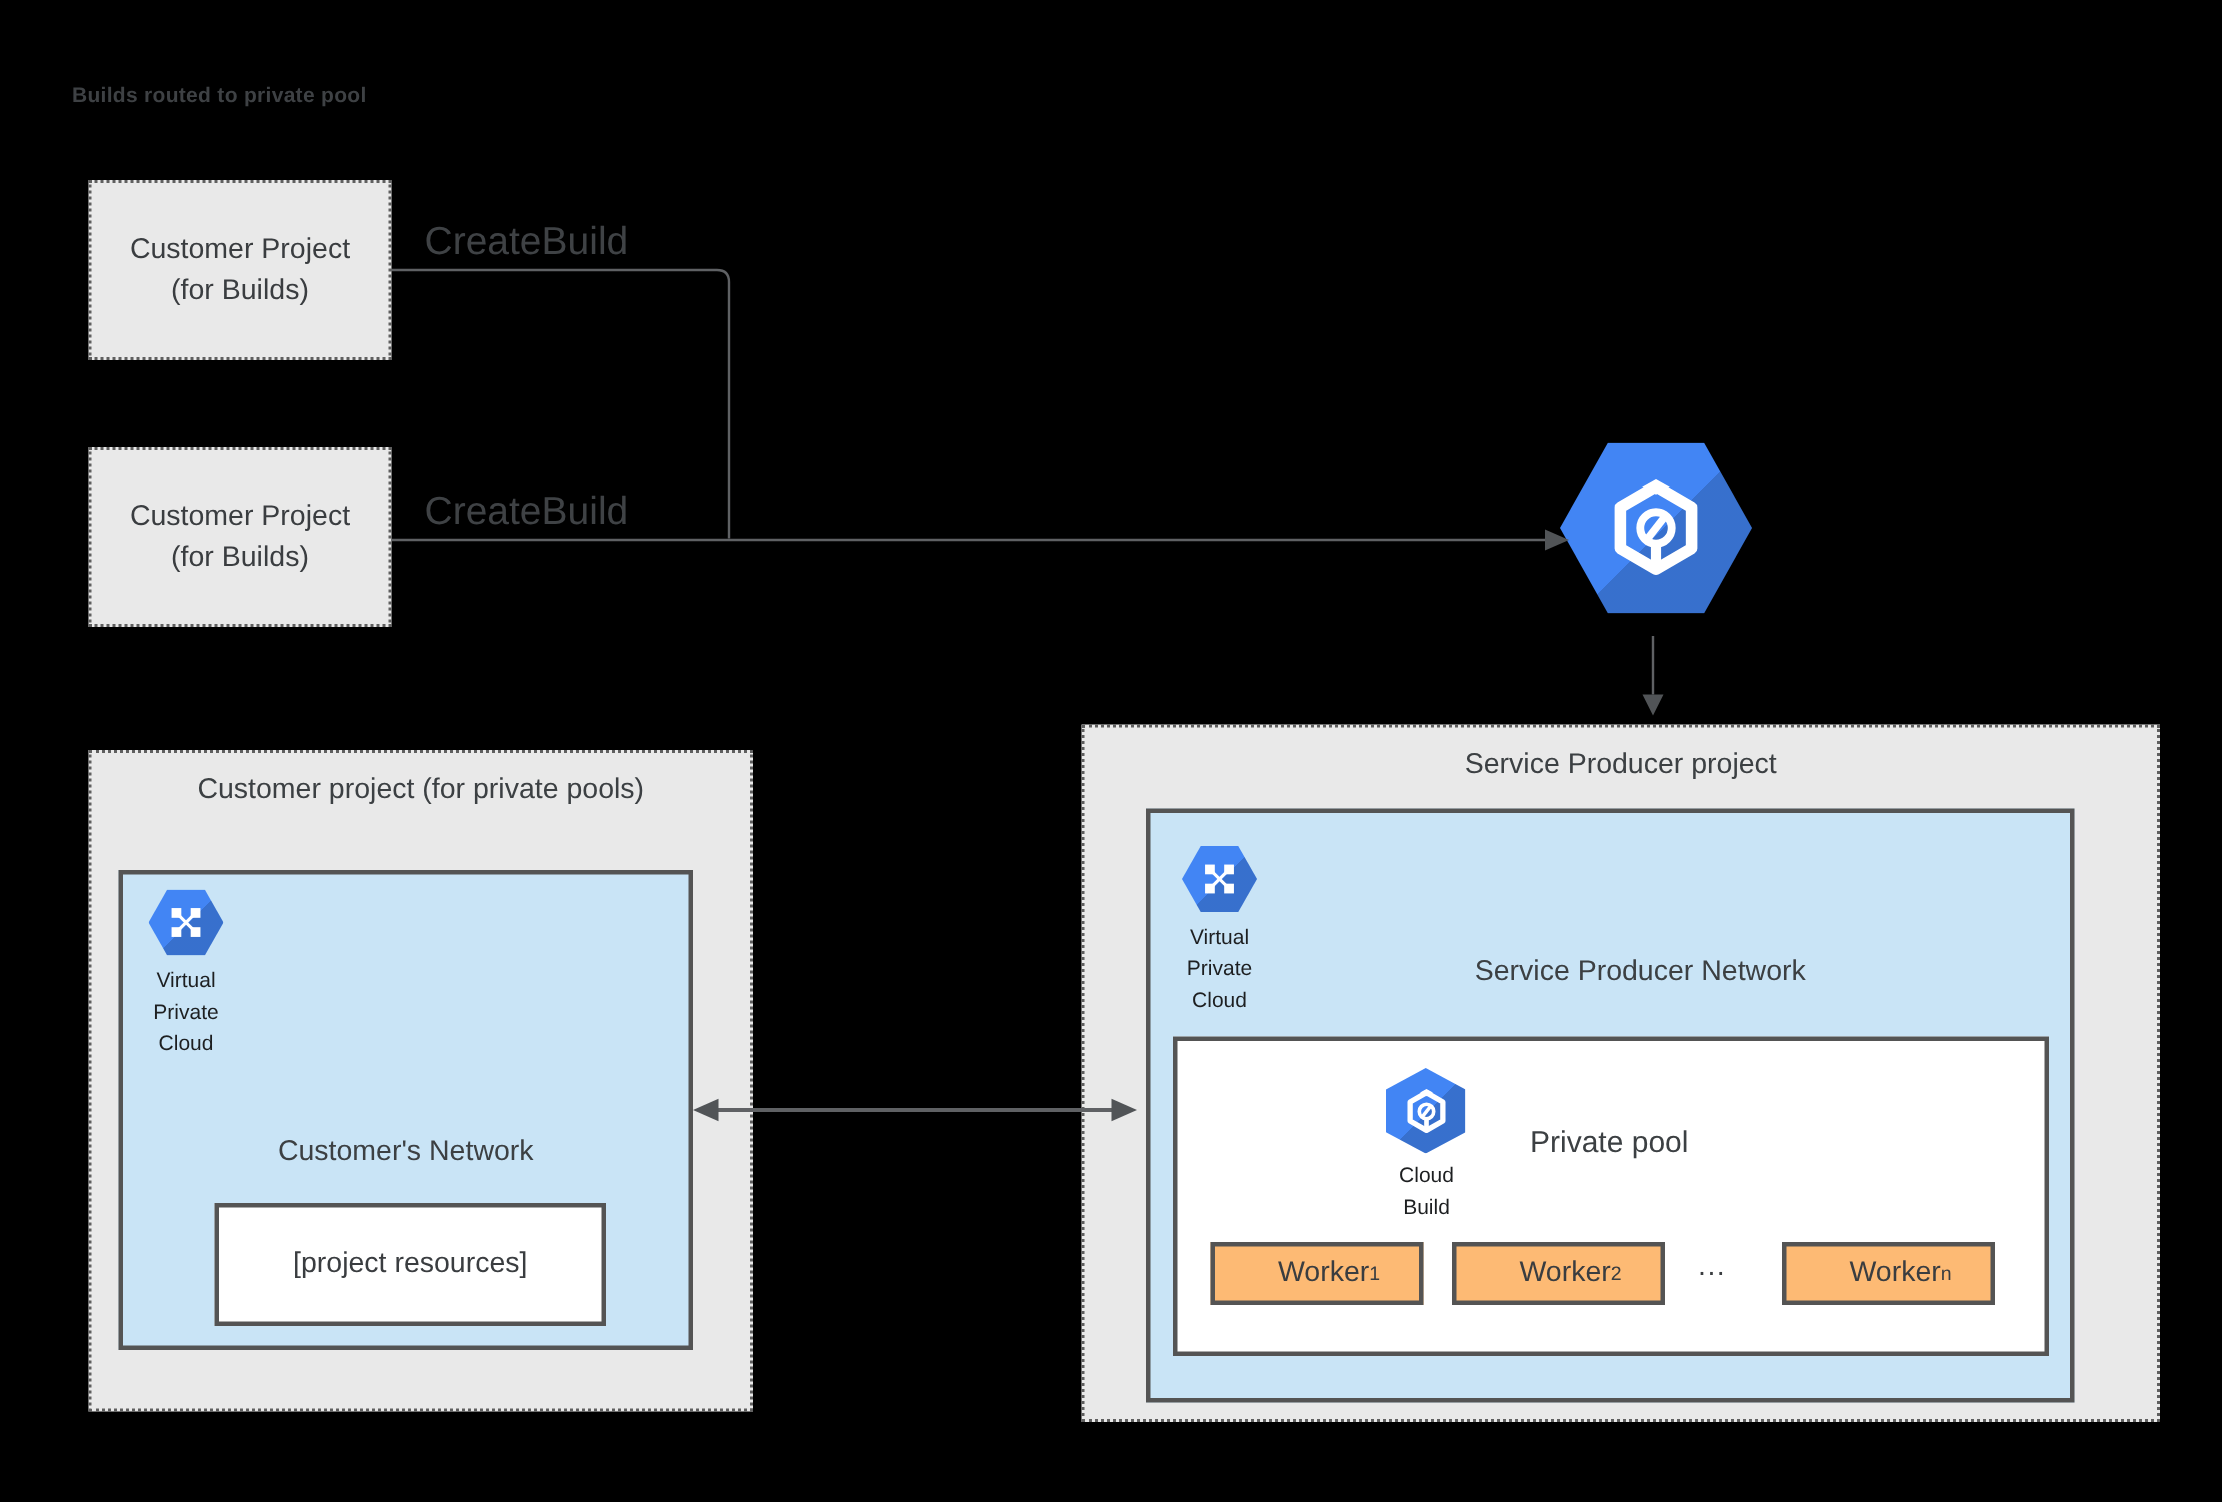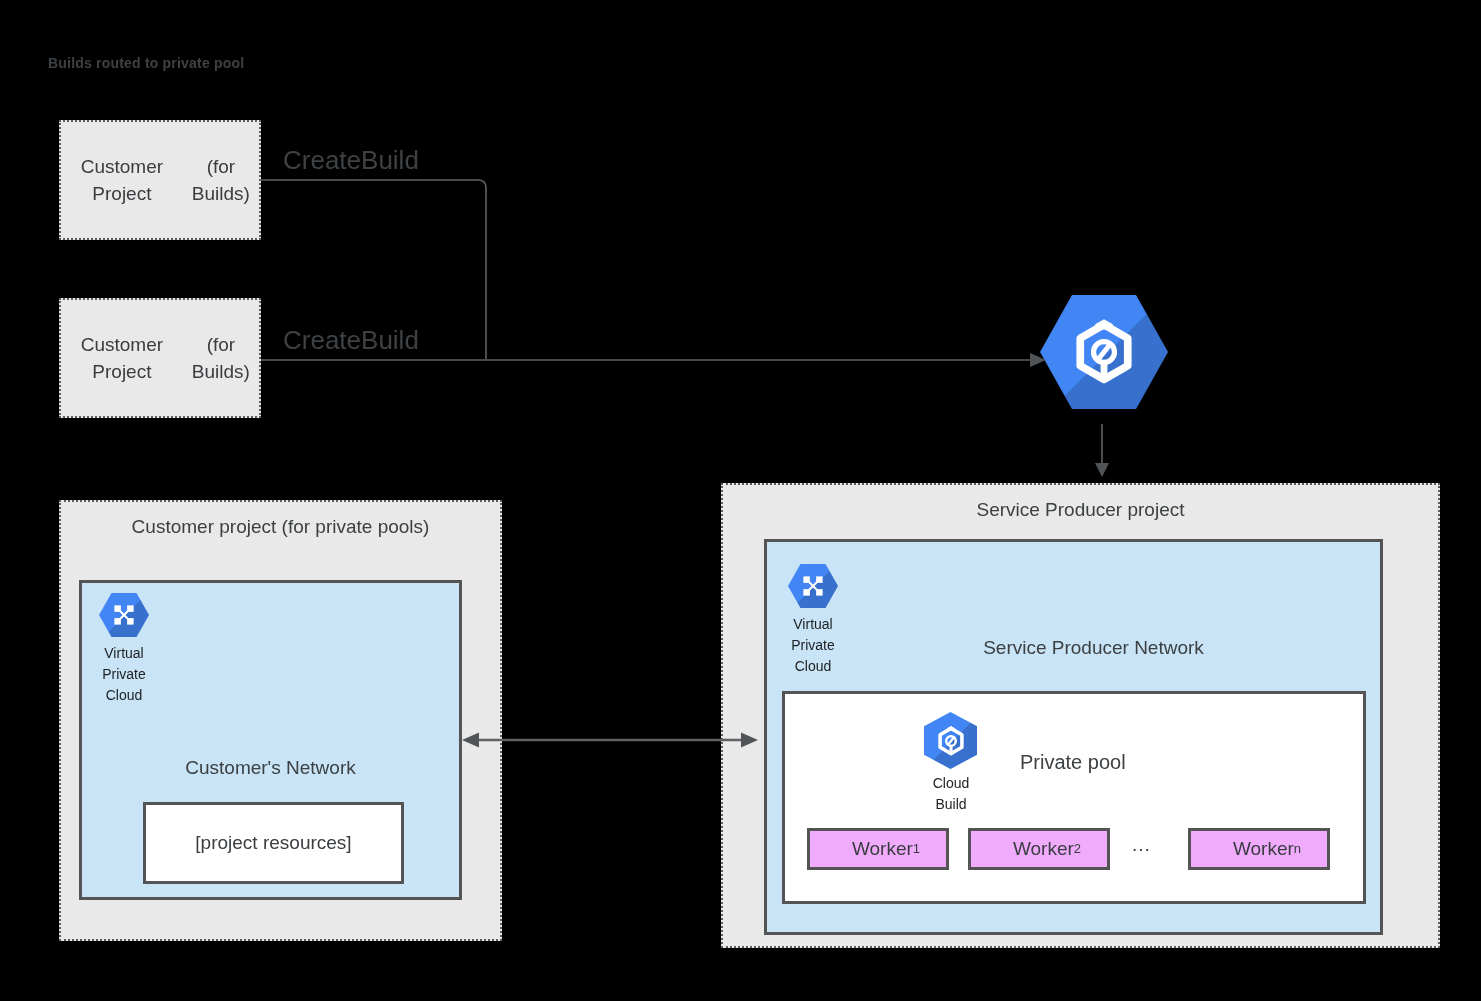--- a/index.html
+++ b/index.html
@@ -5,21 +5,21 @@
   html,body{margin:0;padding:0;background:#000;}
   body{width:1481px;height:1001px;position:relative;overflow:hidden;
        font-family:"Liberation Sans", sans-serif;color:#3c4043;}
   .abs{position:absolute;}
 
   
   .diagram-title{left:48px;top:55px;font-size:14px;font-weight:bold;color:#3e4144;letter-spacing:.2px;}
 
   
   .gray-panel{background:#e9e9e9;border:2px dotted #5f5f5f;box-sizing:border-box;}
-  .build-box{left:59px;width:202px;height:120px;display:flex;
+  .build-box{left:59px;width:202px;height:120px;display:flex;flex-direction:column;
              align-items:center;justify-content:center;font-size:19px;line-height:27px;color:#3a3d40;text-align:center;}
   .build-box-1{top:120px;}
   .build-box-2{top:298px;}
 
   .edge-label{font-size:26px;color:#3f4245;}
 
   .panel-title{position:absolute;left:0;right:0;top:14px;text-align:center;font-size:19px;color:#3c4043;}
 
   
   .network{background:#c9e4f6;border:3px solid #545454;box-sizing:border-box;}
@@ -31,21 +31,21 @@
   .hex{position:relative;background:#4285f4;}
   .hex::after{content:"";position:absolute;inset:0;
               background:linear-gradient(135deg,transparent 52%,rgba(0,0,0,.16) 52%);}
   .hex-side{clip-path:polygon(25% 0,75% 0,100% 50%,75% 100%,25% 100%,0 50%);}
   .hex-top{clip-path:polygon(50% 0,100% 25%,100% 75%,50% 100%,0 75%,0 25%);}
   .hex svg{position:absolute;inset:0;margin:auto;z-index:2;}
 
   .icon-label{text-align:center;font-size:14px;line-height:21px;color:#1d1f21;}
 
   
-  .worker{position:absolute;top:134px;width:142px;height:42px;background:#f0abfc;border:3px solid #545454;
+  .worker{position:absolute;top:134px;width:142px;height:42px;background:#fdba74;border:3px solid #545454;
           box-sizing:border-box;display:flex;align-items:center;justify-content:center;
           font-size:19px;color:#3a3d40;padding-left:16px;}
   .worker sub{font-size:13px;line-height:0;}
 
   .ellipsis{position:absolute;top:140px;font-size:19px;color:#3a3d40;letter-spacing:1px;}
 
   svg.wires{position:absolute;left:0;top:0;z-index:5;pointer-events:none;}
 </style>
 </head>
 <body>

